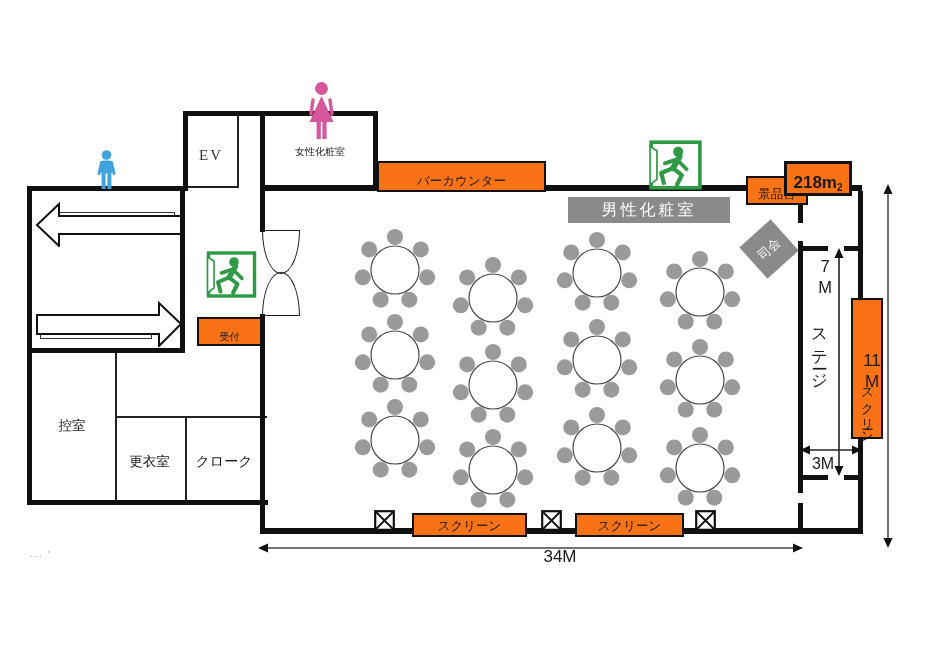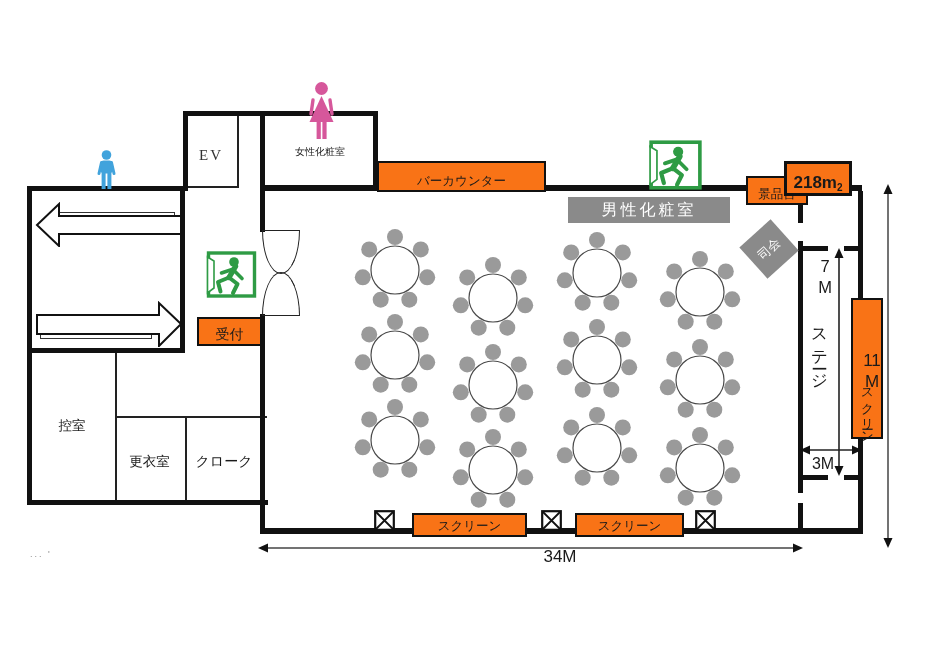--- a/index.html
+++ b/index.html
@@ -74,21 +74,21 @@
       <div class="wall-thin" style="left: 237px; top: 113px; width: 2px; height: 75px;"></div>
       <div class="wall-thin" style="left: 183px; top: 186px; width: 56px; height: 2px;"></div>
       <div class="wall-thin" style="left: 115px; top: 351px; width: 2px; height: 151px;"></div>
       <div class="wall-thin" style="left: 115px; top: 416px; width: 152px; height: 2px;"></div>
       <div class="wall-thin" style="left: 185px; top: 416px; width: 2px; height: 86px;"></div>
     </div>
 
   <div class="doorarc arc-down" style="left:262px;top:230px;width:36px;height:42px;"></div>
   <div class="doorarc arc-up" style="left:262px;top:272px;width:36px;height:42px;"></div>
 
-  <div class="wbox" style="left:197px;top:317px;width:61px;height:25px;font-size:14px;">
+  <div class="wbox" style="left:197px;top:317px;width:61px;height:25px;font-size:10px;">
     <span>受付</span>
   </div>
 
   <div class="wbox" style="left:377px;top:161px;width:165px;height:27px;font-size:12.5px;border-width:2.5px;">
     <span>バーカウンター</span>
   </div>
 
   <div class="wbox" style="left:784px;top:161px;width:62px;height:29px;font-size:17px;font-weight:700;border-width:3px;z-index:26;">
     <span>218m</span>
       <sup style="font-size:10px;line-height:1;">2</sup>

